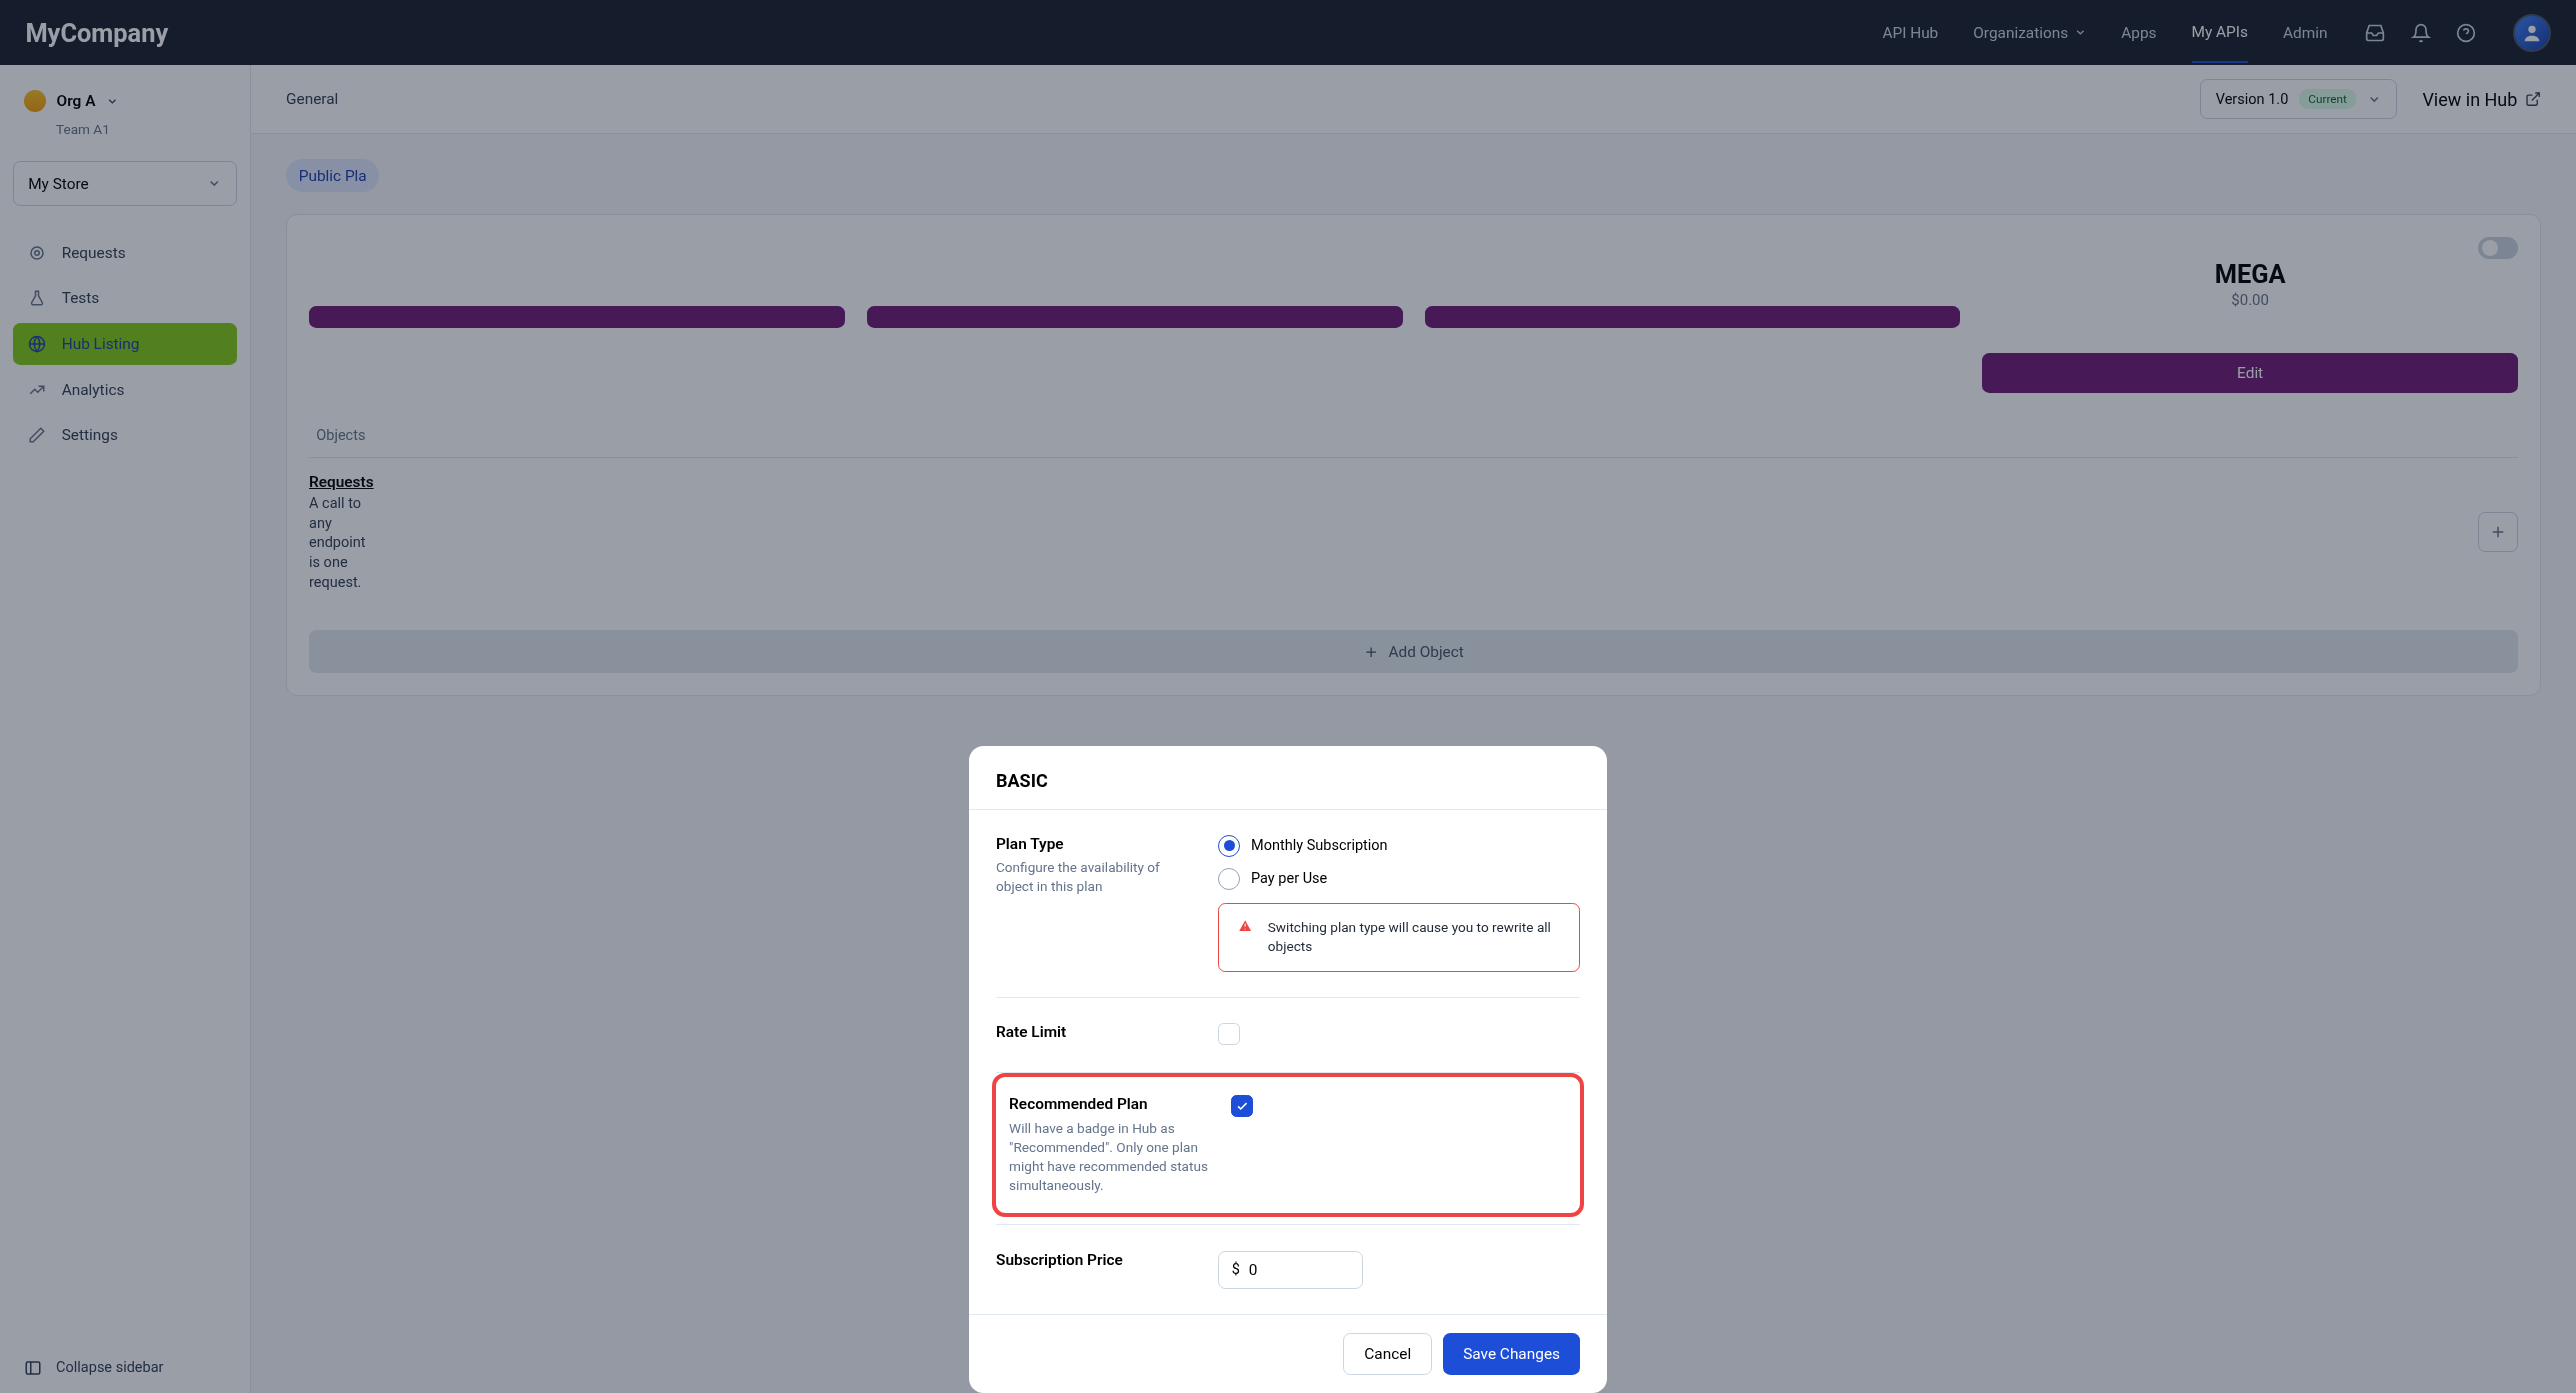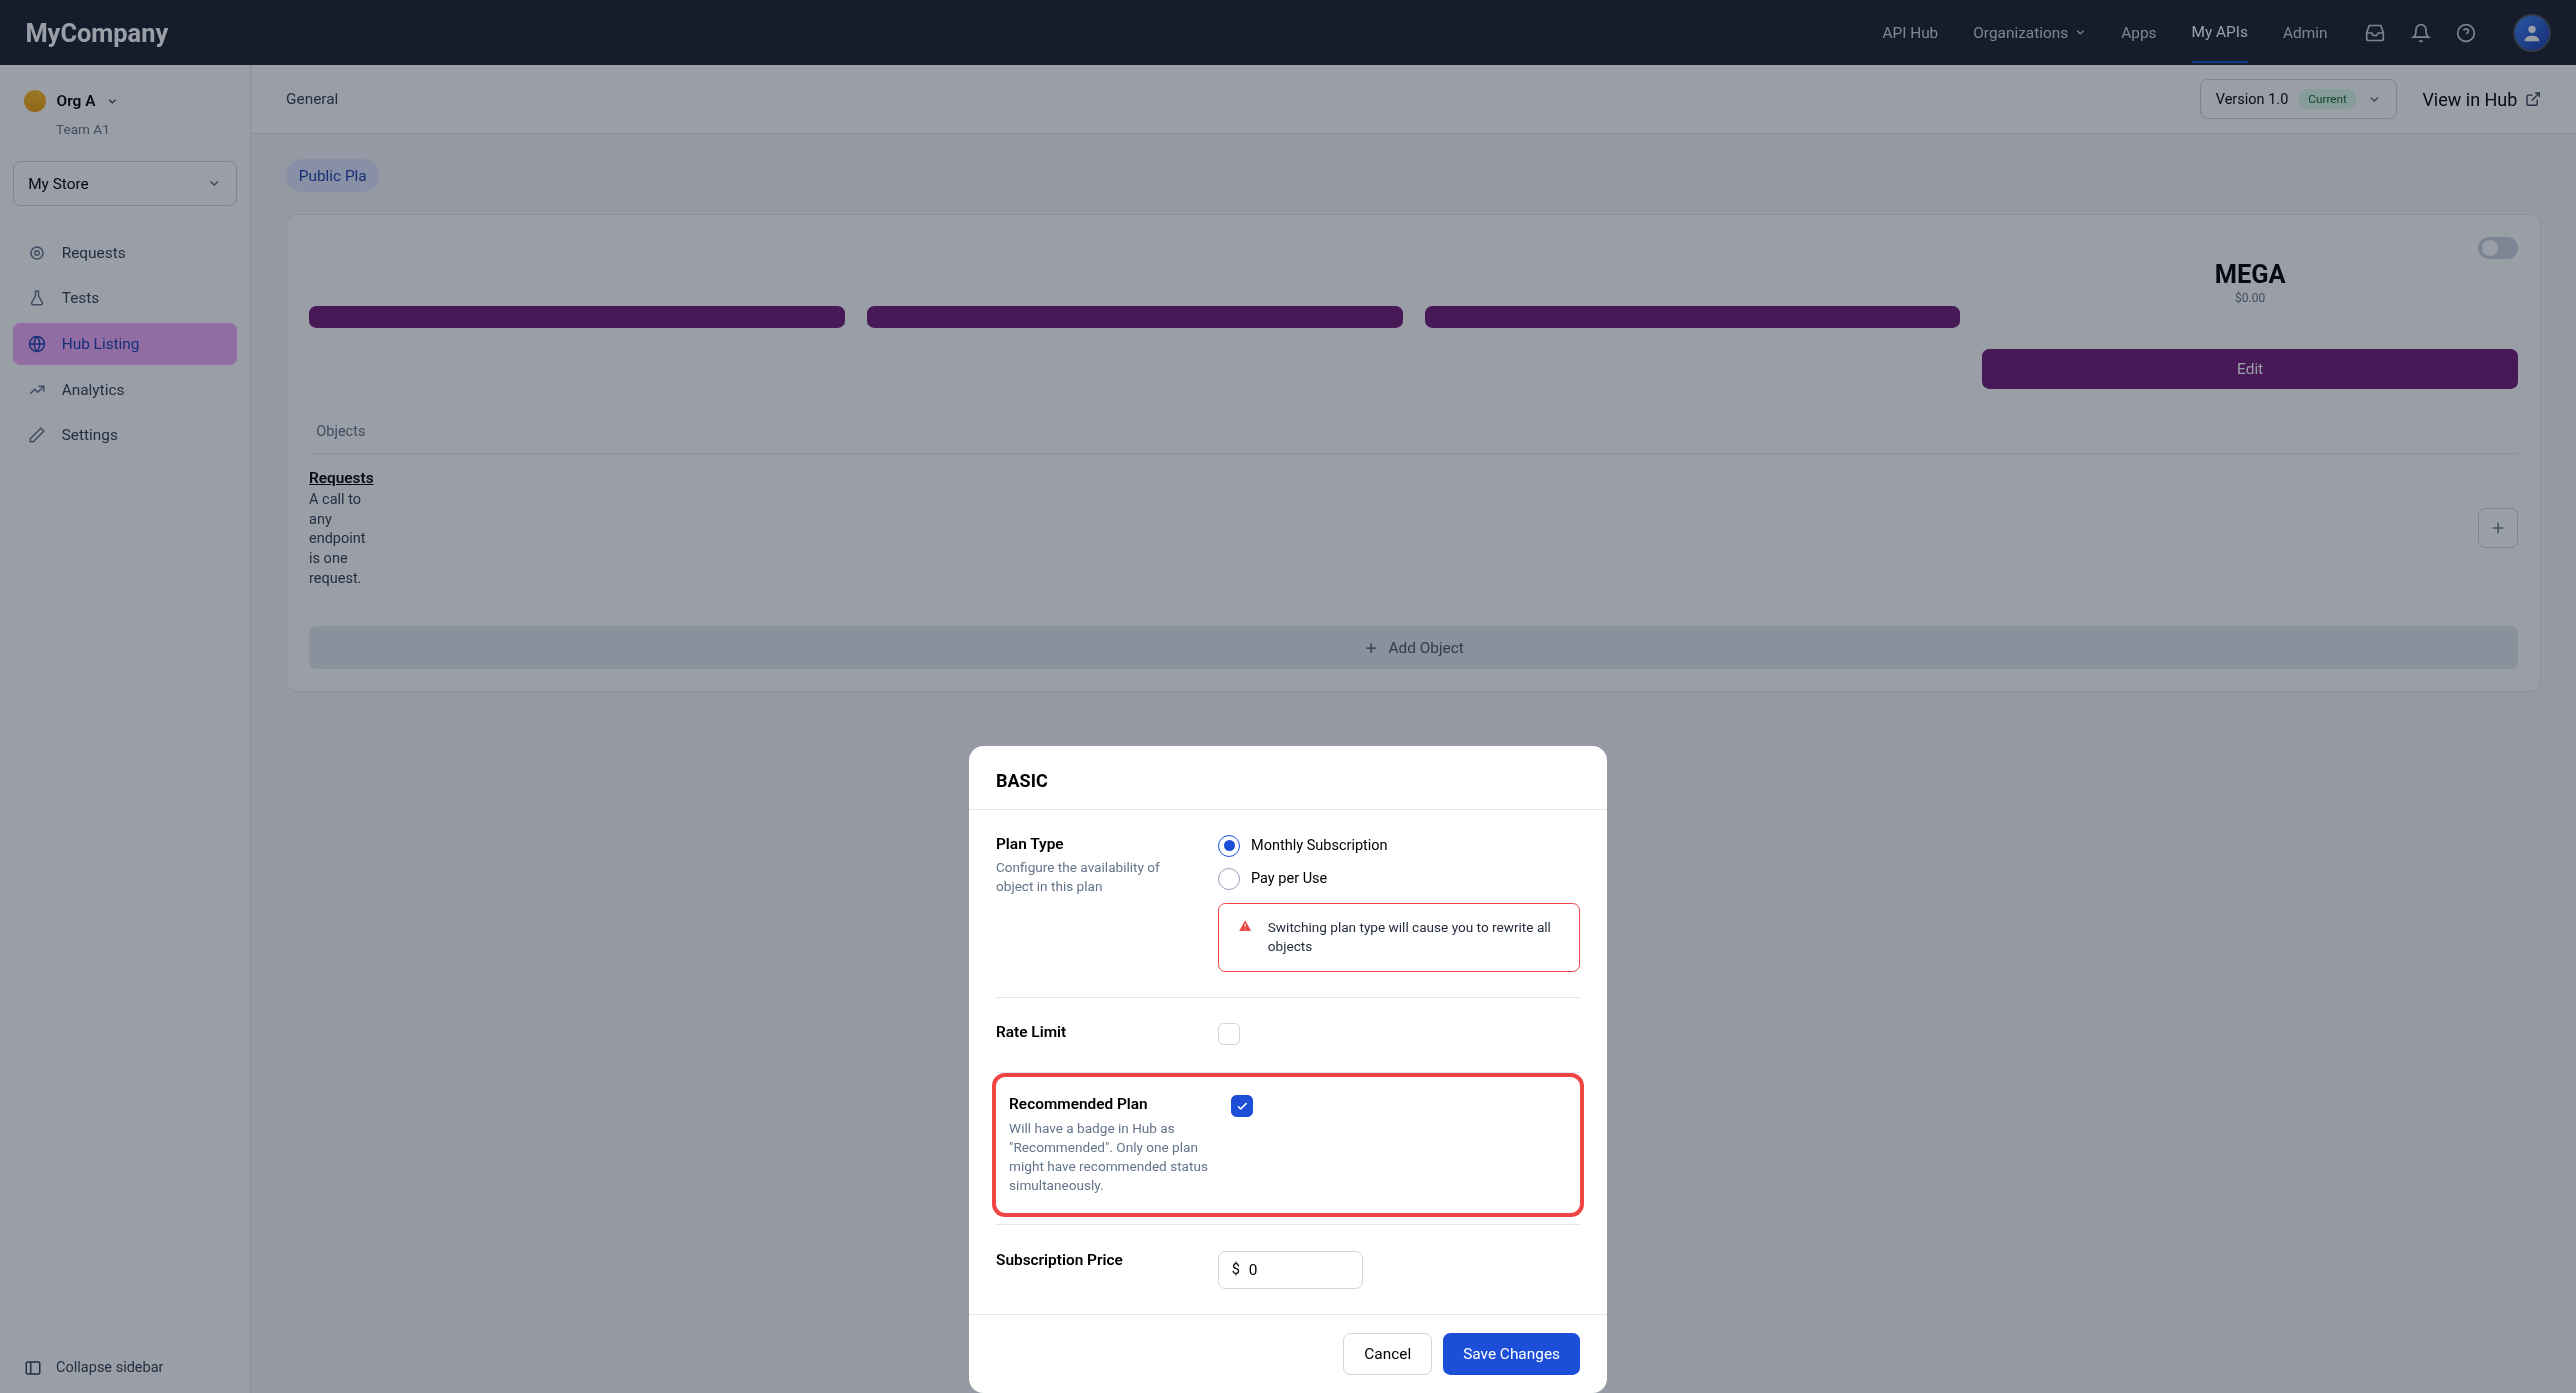--- a/index.html
+++ b/index.html
@@ -22,41 +22,41 @@
   
   
   .sidebar { width: 251px; background: #fff; border-right: 0.9px solid #e2e8f0; display: flex; flex-direction: column; padding-top: 18px; }
   .org-row { display: flex; align-items: center; gap: 11px; padding: 7.3px 23.6px; }
   .org-icon { width: 22px; height: 22px; border-radius: 50%; background: linear-gradient(180deg,#fbbf24,#f59e0b); }
   .org-name { font-weight: 600; font-size: 15.4px; text-align: center; }
   .team-row { padding: 1.8px 23.6px 16.3px 56px; color: #64748b; font-size: 13.6px; }
   .store-select { margin: 7.3px 12.7px 20px; border: 0.9px solid #cbd5e0; border-radius: 7.3px; padding: 12.7px 14.5px; display: flex; align-items: center; justify-content: space-between; font-size: 15.4px; cursor: pointer; }
   .side-items { padding: 5.4px 12.7px; }
   .side-item { display: flex; align-items: center; gap: 14.5px; padding: 11px 14.5px; border-radius: 7.3px; color: #334155; font-size: 15.4px; cursor: pointer; margin-bottom: 3.6px; }
-  .side-item.active { background: #f0abfc; color: #1e40af; }
+  .side-item.active { background: #84cc16; color: #1e40af; }
   .side-item .ico { width: 20px; height: 20px; display: flex; align-items: center; justify-content: center; }
   .side-foot { margin-top: auto; padding: 16.3px 23.6px; display: flex; align-items: center; gap: 14.5px; color: #334155; cursor: pointer; }
   
   
   .main { flex: 1; overflow: hidden; position: relative; }
   .main-top { height: 69px; border-bottom: 0.9px solid #e2e8f0; display: flex; align-items: center; padding: 0 35px; background: #fff; }
   .tab { color: #334155; font-size: 15.4px; cursor: pointer; }
   .main-top-spacer { flex: 1; }
   .version-box { border: 0.9px solid #cbd5e0; border-radius: 7.3px; padding: 9px 14.5px; display: flex; align-items: center; gap: 11px; cursor: pointer; }
   .current-badge { background: #dcfce7; color: #166534; font-size: 11.8px; padding: 2.7px 9px; border-radius: 9px; }
   .view-hub { margin-left: 25.4px; display: flex; align-items: center; gap: 7.3px; cursor: pointer; font-size: 18px; }
   
   .main-body { padding: 25.4px 35px; }
   .public-pill { background: #e0e7ff; color: #1e40af; border-radius: 18px; padding: 7.3px 12.7px; display: inline-block; margin-bottom: 22px; font-size: 15.4px; }
   
   .plans-card { border: 0.9px solid #e2e8f0; border-radius: 11px; background: #fff; padding: 22px; }
   .plans-row { display: flex; gap: 22px; }
   .plan-col { flex: 1; text-align: center; }
   .plan-title { font-weight: 700; font-size: 25.4px; }
-  .plan-price { color: #64748b; font-size: 12px; margin-top: 1.8px; }
+  .plan-price { color: #64748b; font-size: 15px; margin-top: 1.8px; }
   .plan-toggle { width: 40px; height: 22px; background: #cbd5e0; border-radius: 11px; display: inline-block; position: relative; float: right; }
   .plan-toggle::after { content:''; width: 16.3px; height: 16.3px; background:#fff; border-radius: 50%; position: absolute; top:2.7px; left:3.6px; }
   .edit-btn { background: #701a75; color: #fff; border: none; border-radius: 7.3px; padding: 11px 0; width: 100%; margin-top: 44px; font-size: 15.4px; cursor: pointer; }
   
   .tabs-row { display: flex; gap: 22px; margin: 22px 0 14.5px; border-bottom: 0.9px solid #e2e8f0; }
   .tab2 { padding: 12.7px 7.3px; color: #64748b; cursor: pointer; }
   
   .req-title { text-decoration: underline; font-size: 15.4px; font-weight: 600; }
   .req-desc { color: #334155; font-size: 14.5px; margin-top: 3.6px; max-width: 65px; line-height: 1.35; }
   

